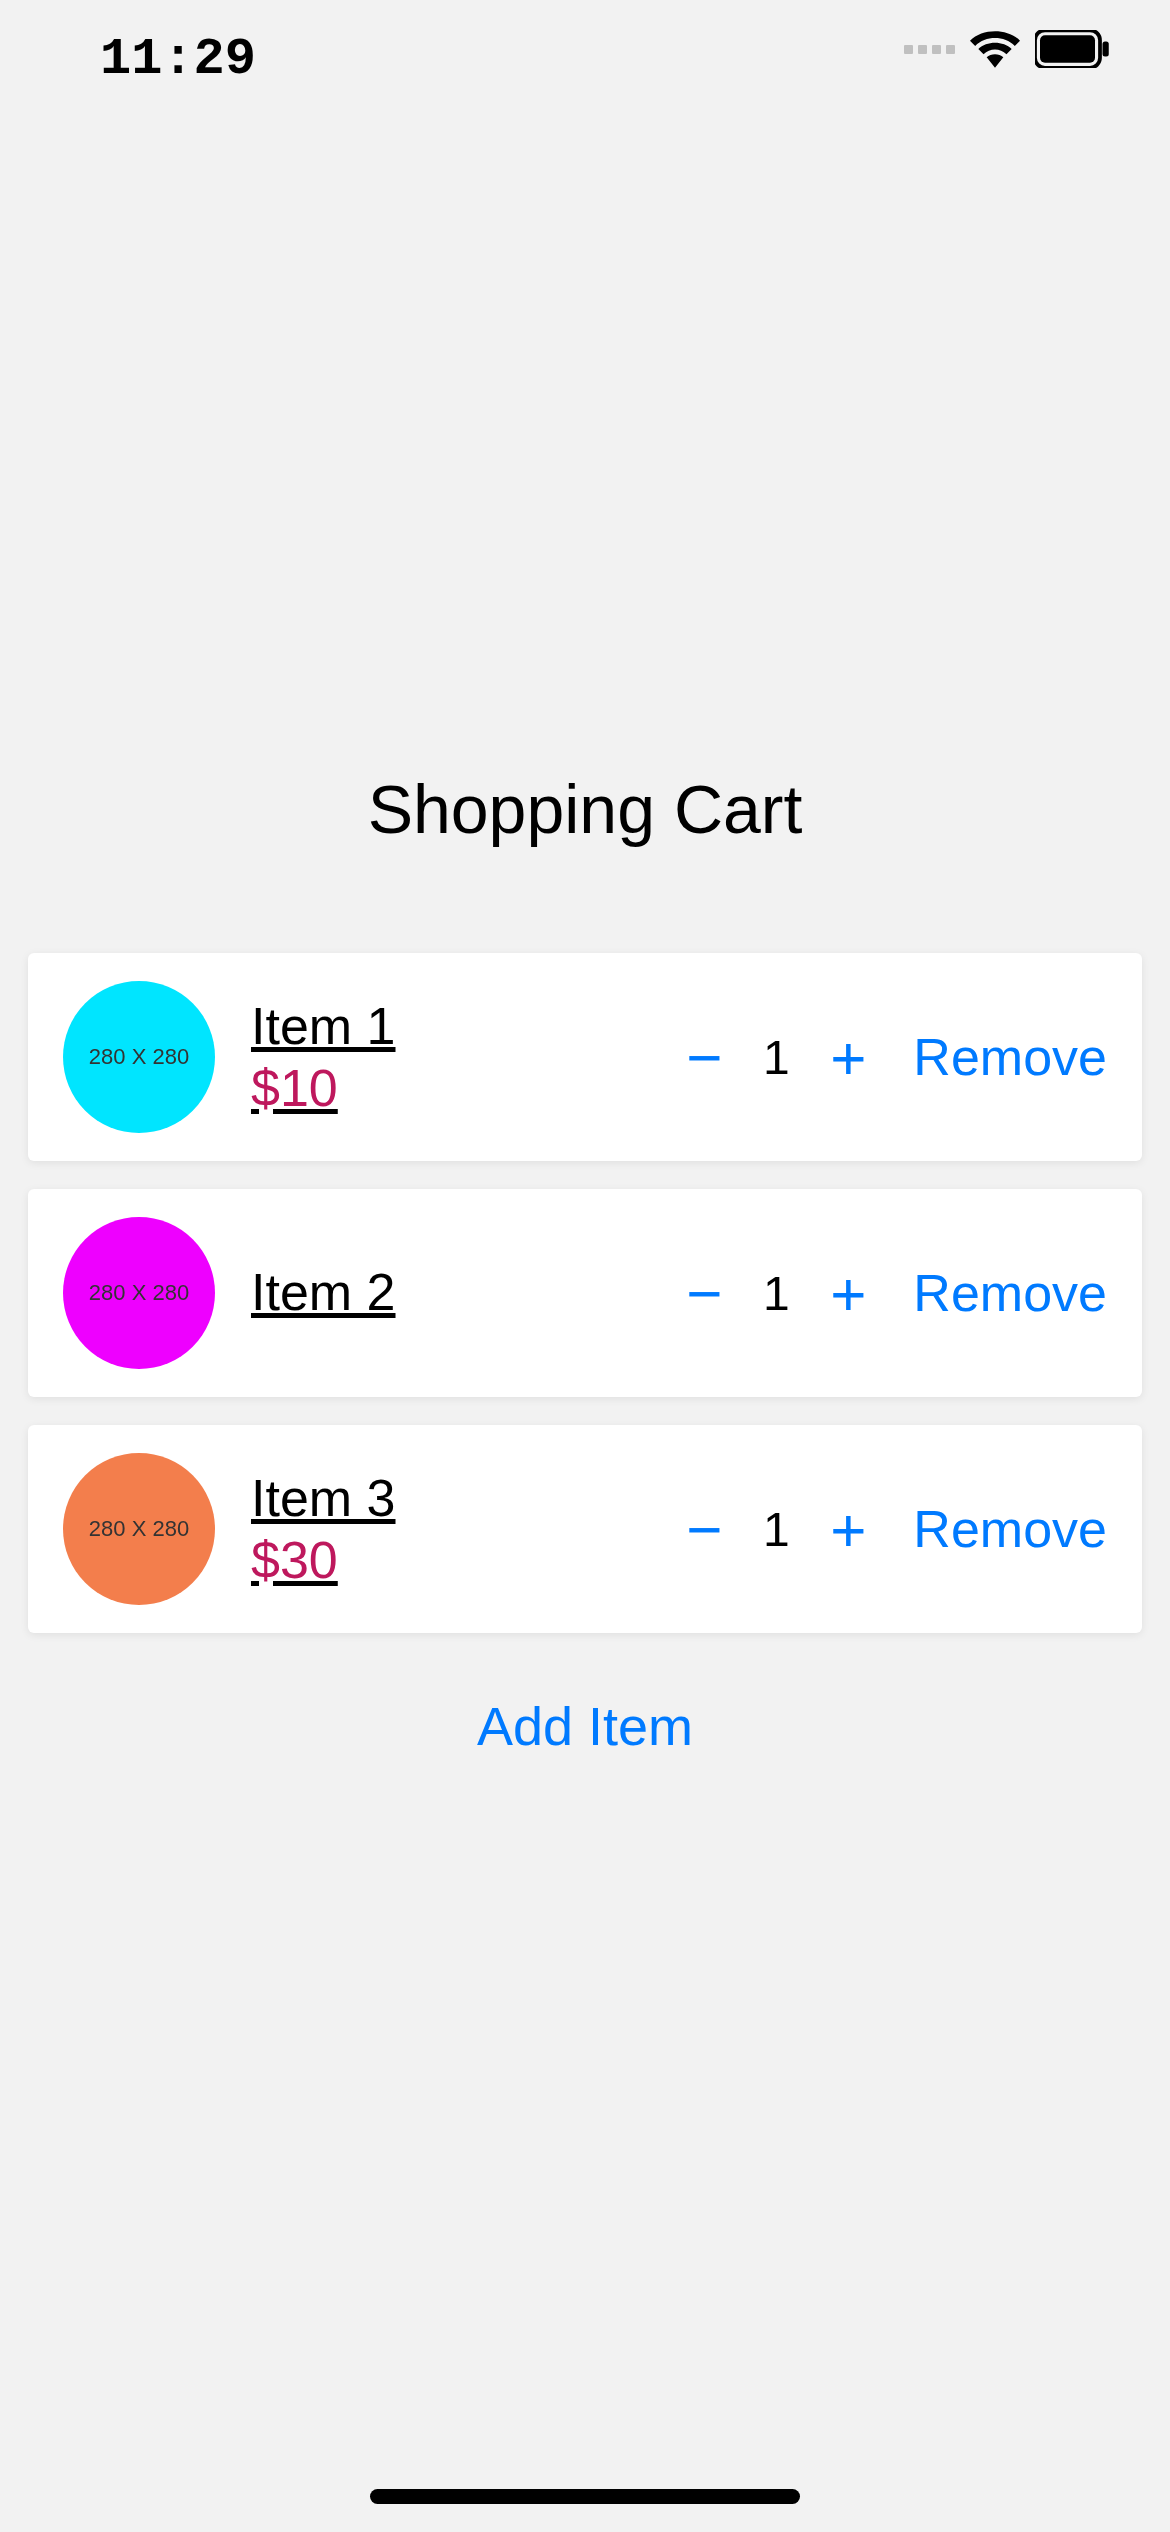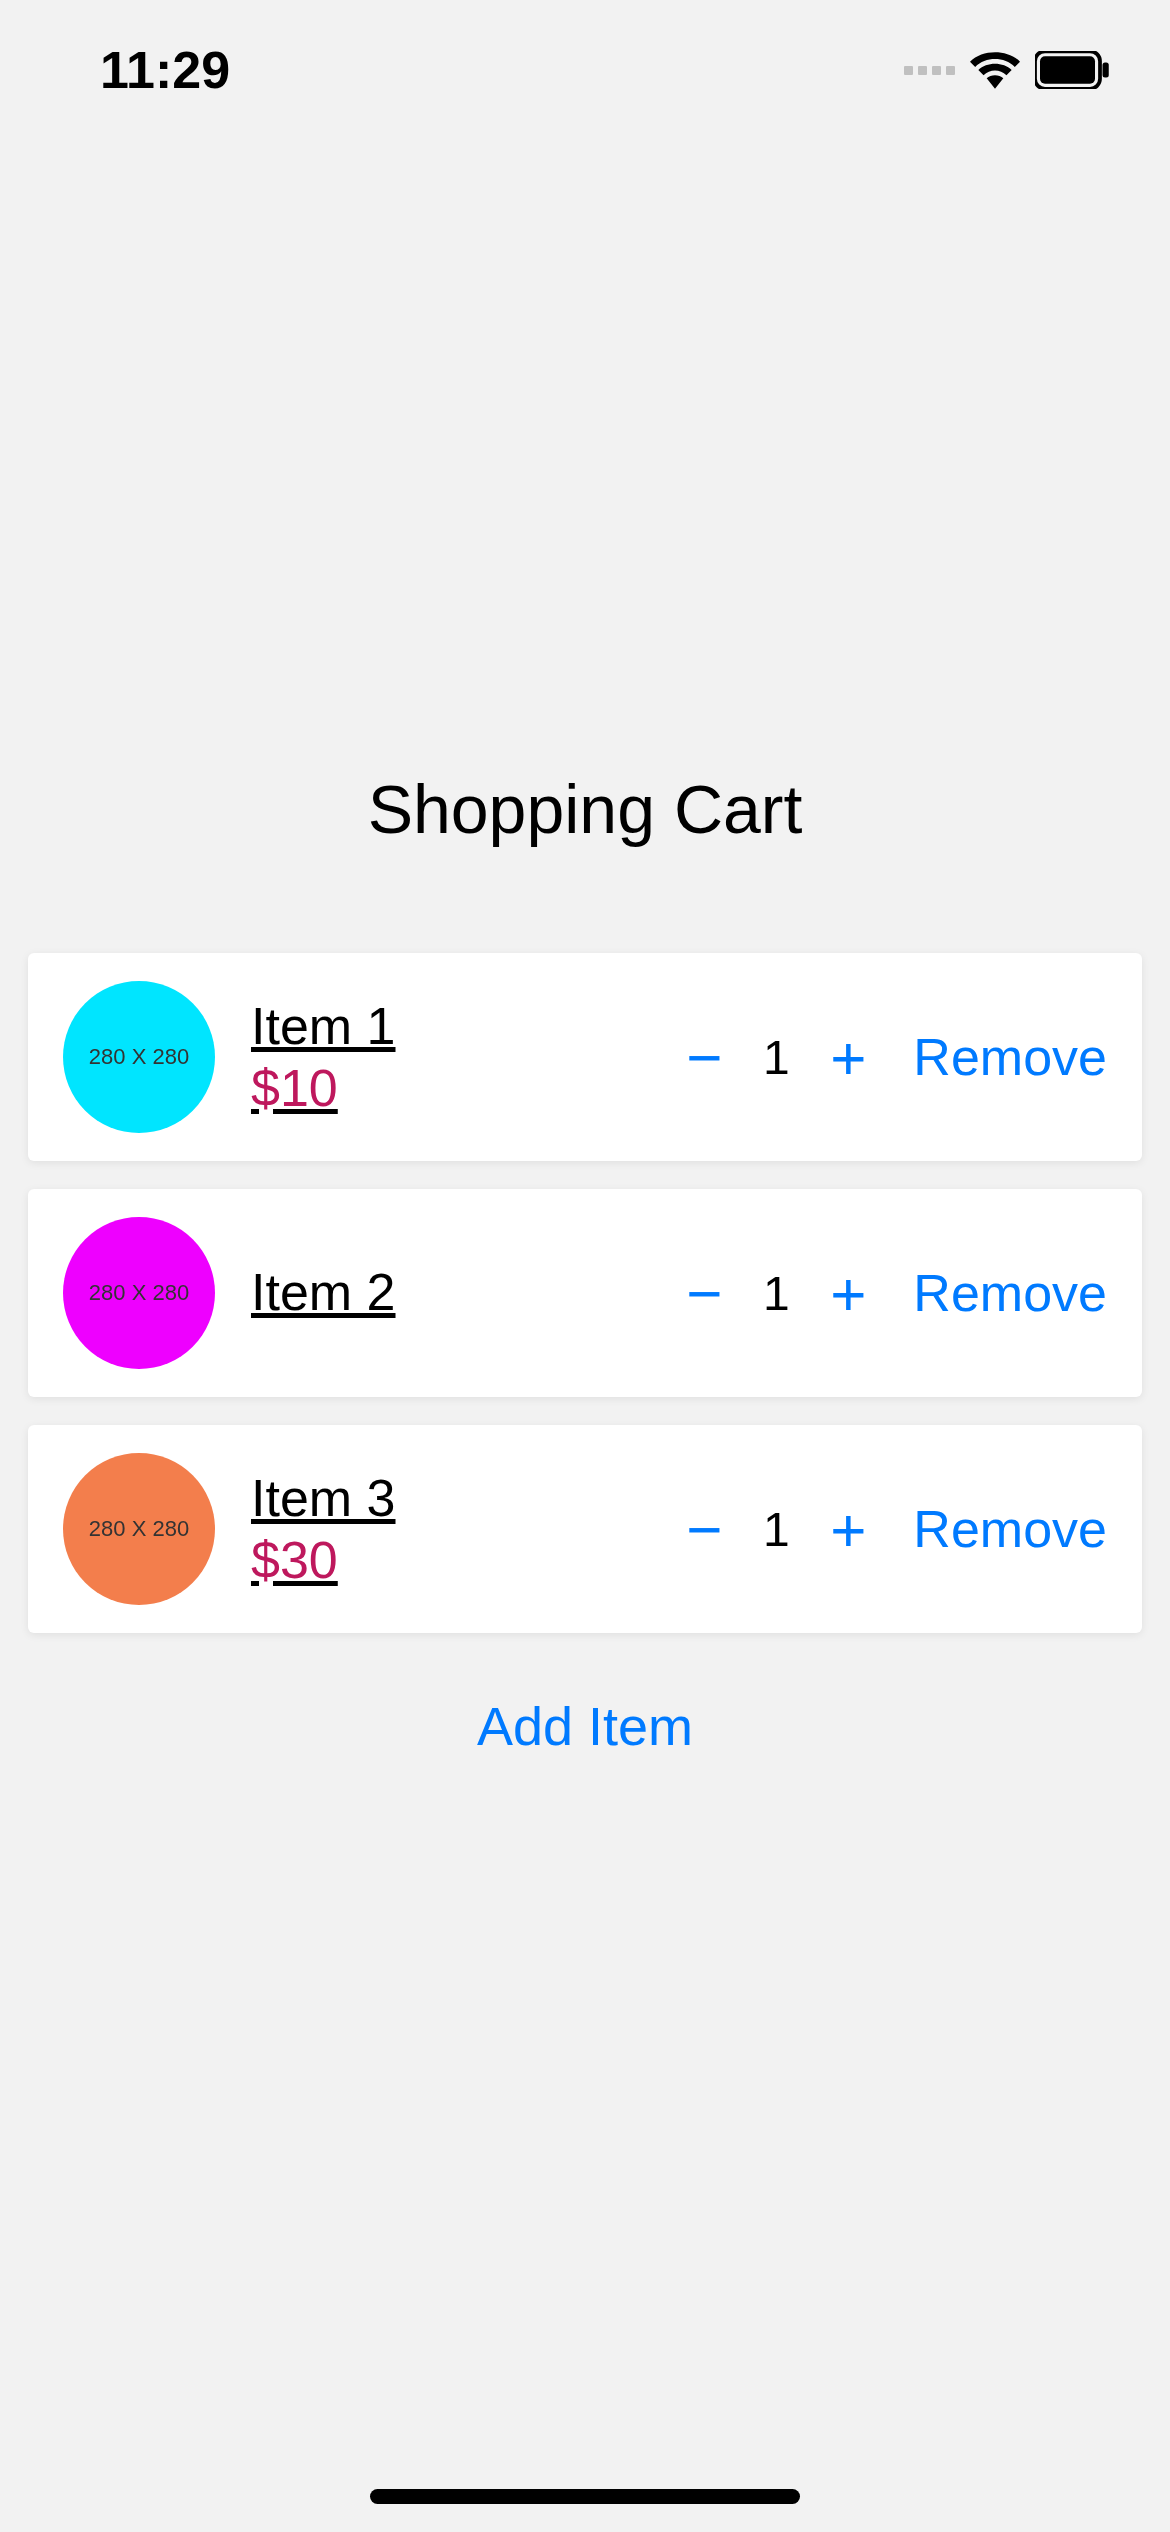--- a/index.html
+++ b/index.html
@@ -12,23 +12,24 @@
       width: 1170px;
       height: 2532px;
       background: #f2f2f2;
       font-family: -apple-system, BlinkMacSystemFont, "Helvetica Neue", sans-serif;
       position: relative;
     }
     
     .status-bar {
       display: flex;
       justify-content: space-between;
-      align-items: center;
+      align-items: flex-start;
       padding: 30px 60px 20px 100px;
       height: 130px;
+      font-family: Liberation Mono, monospace;
     }
     
     .status-time {
       font-size: 52px;
       font-weight: 600;
       color: #000;
     }
     
     .status-right {
       display: flex;

